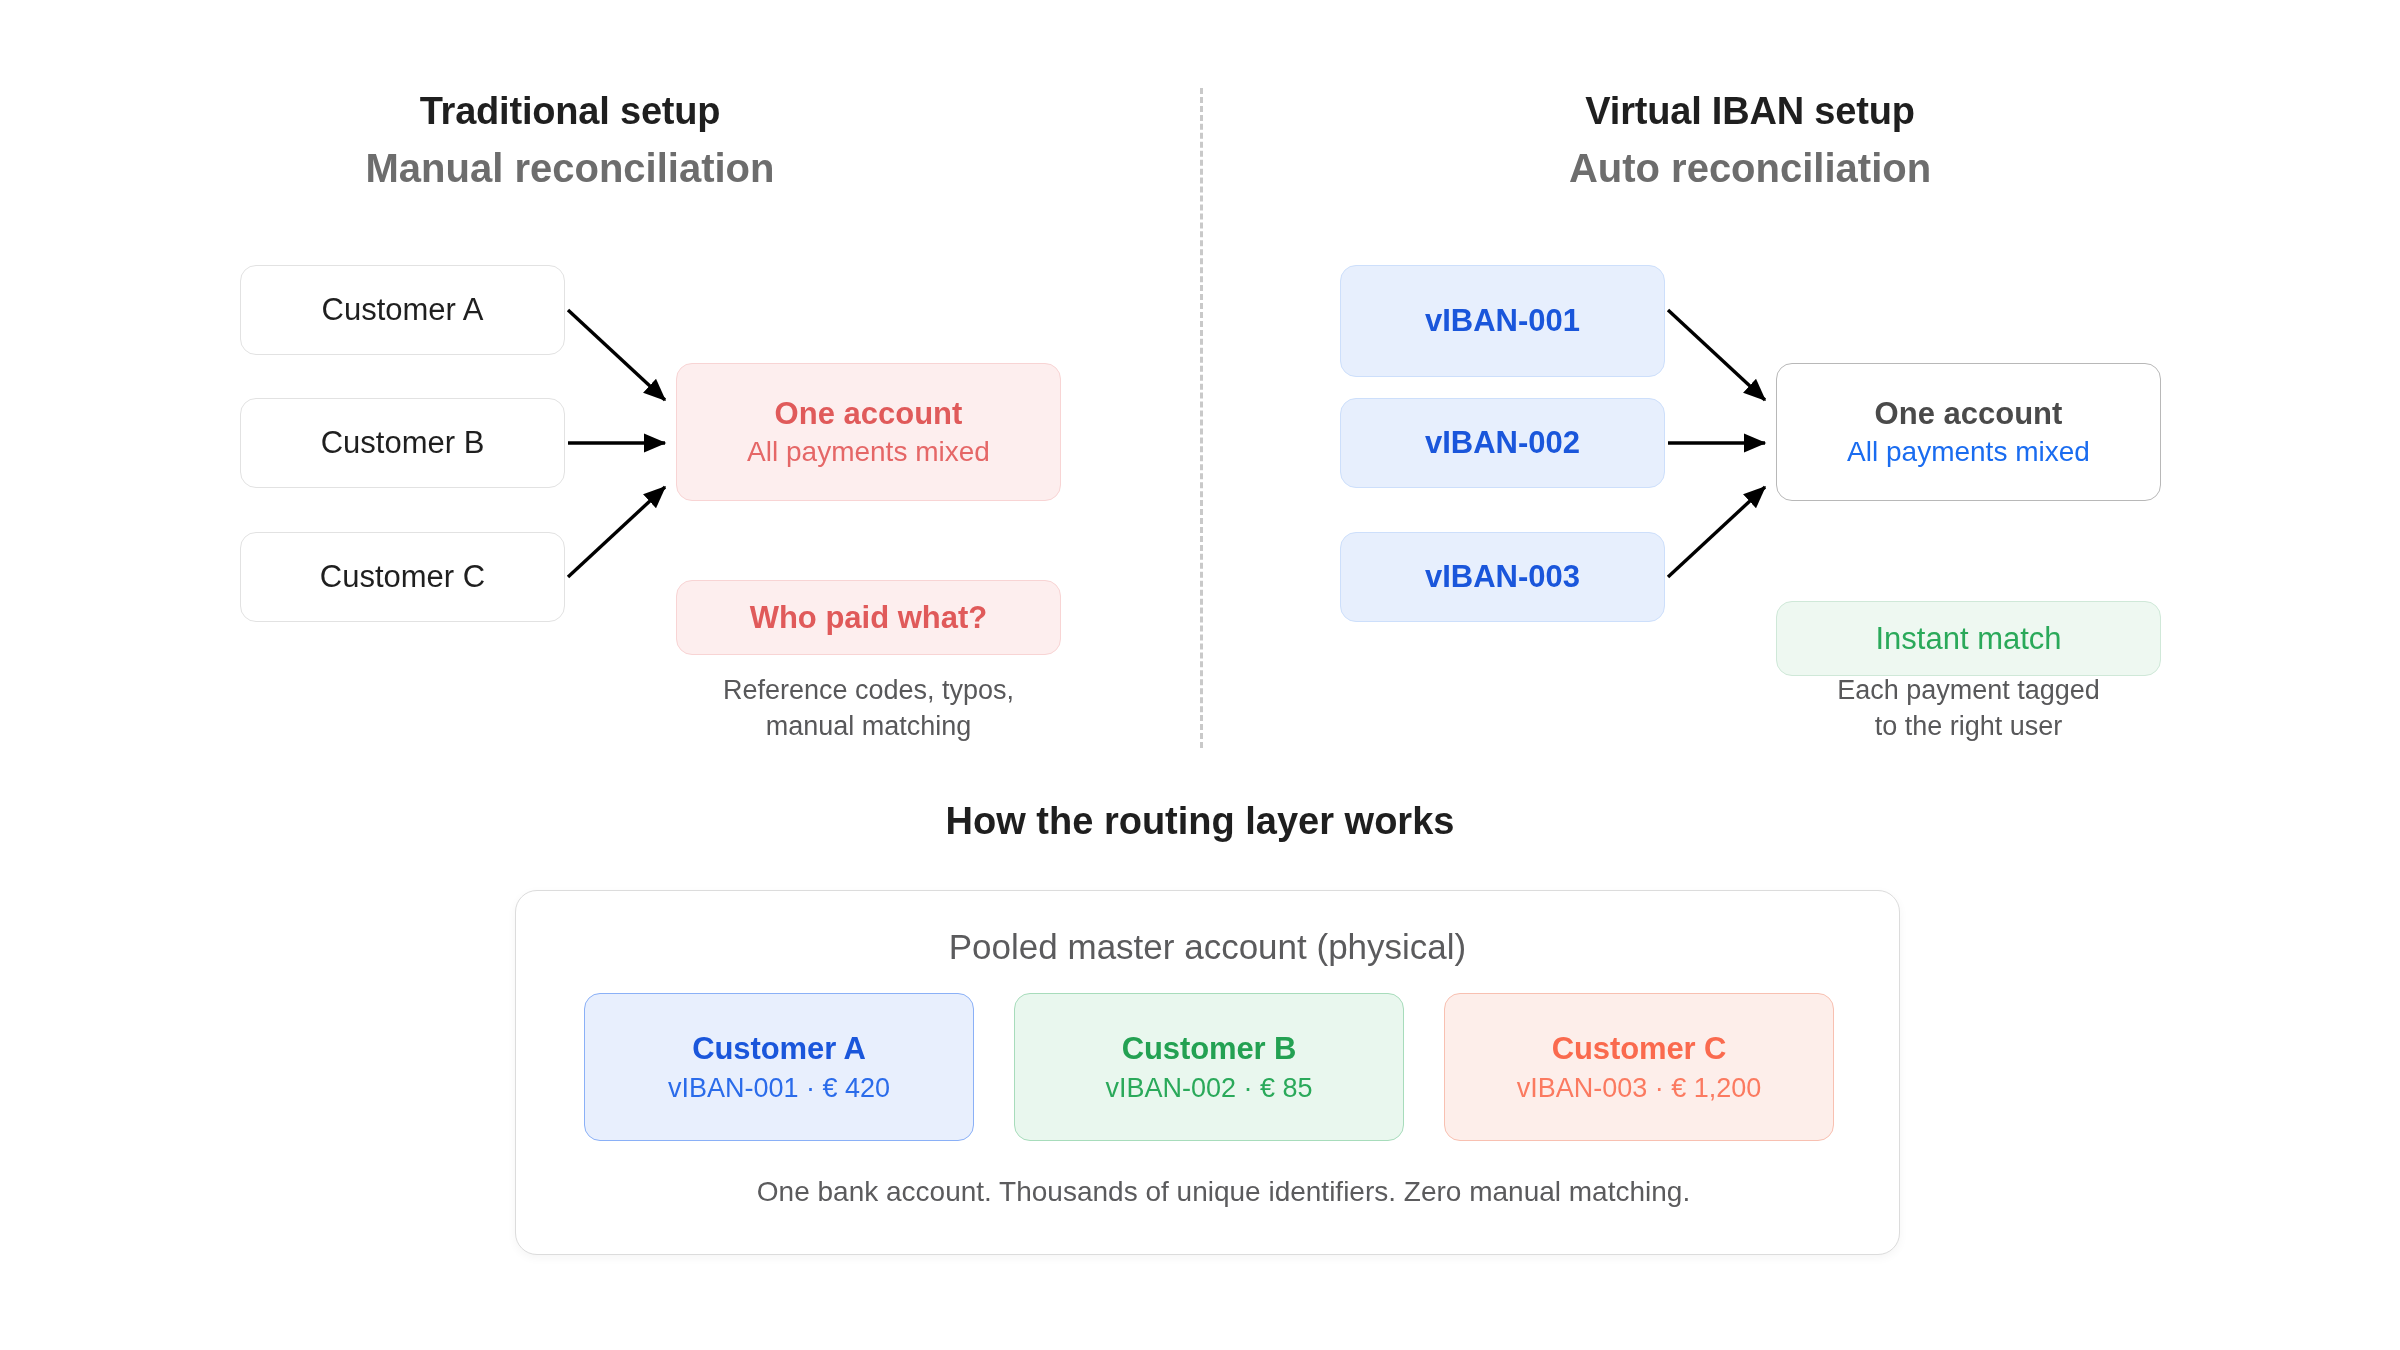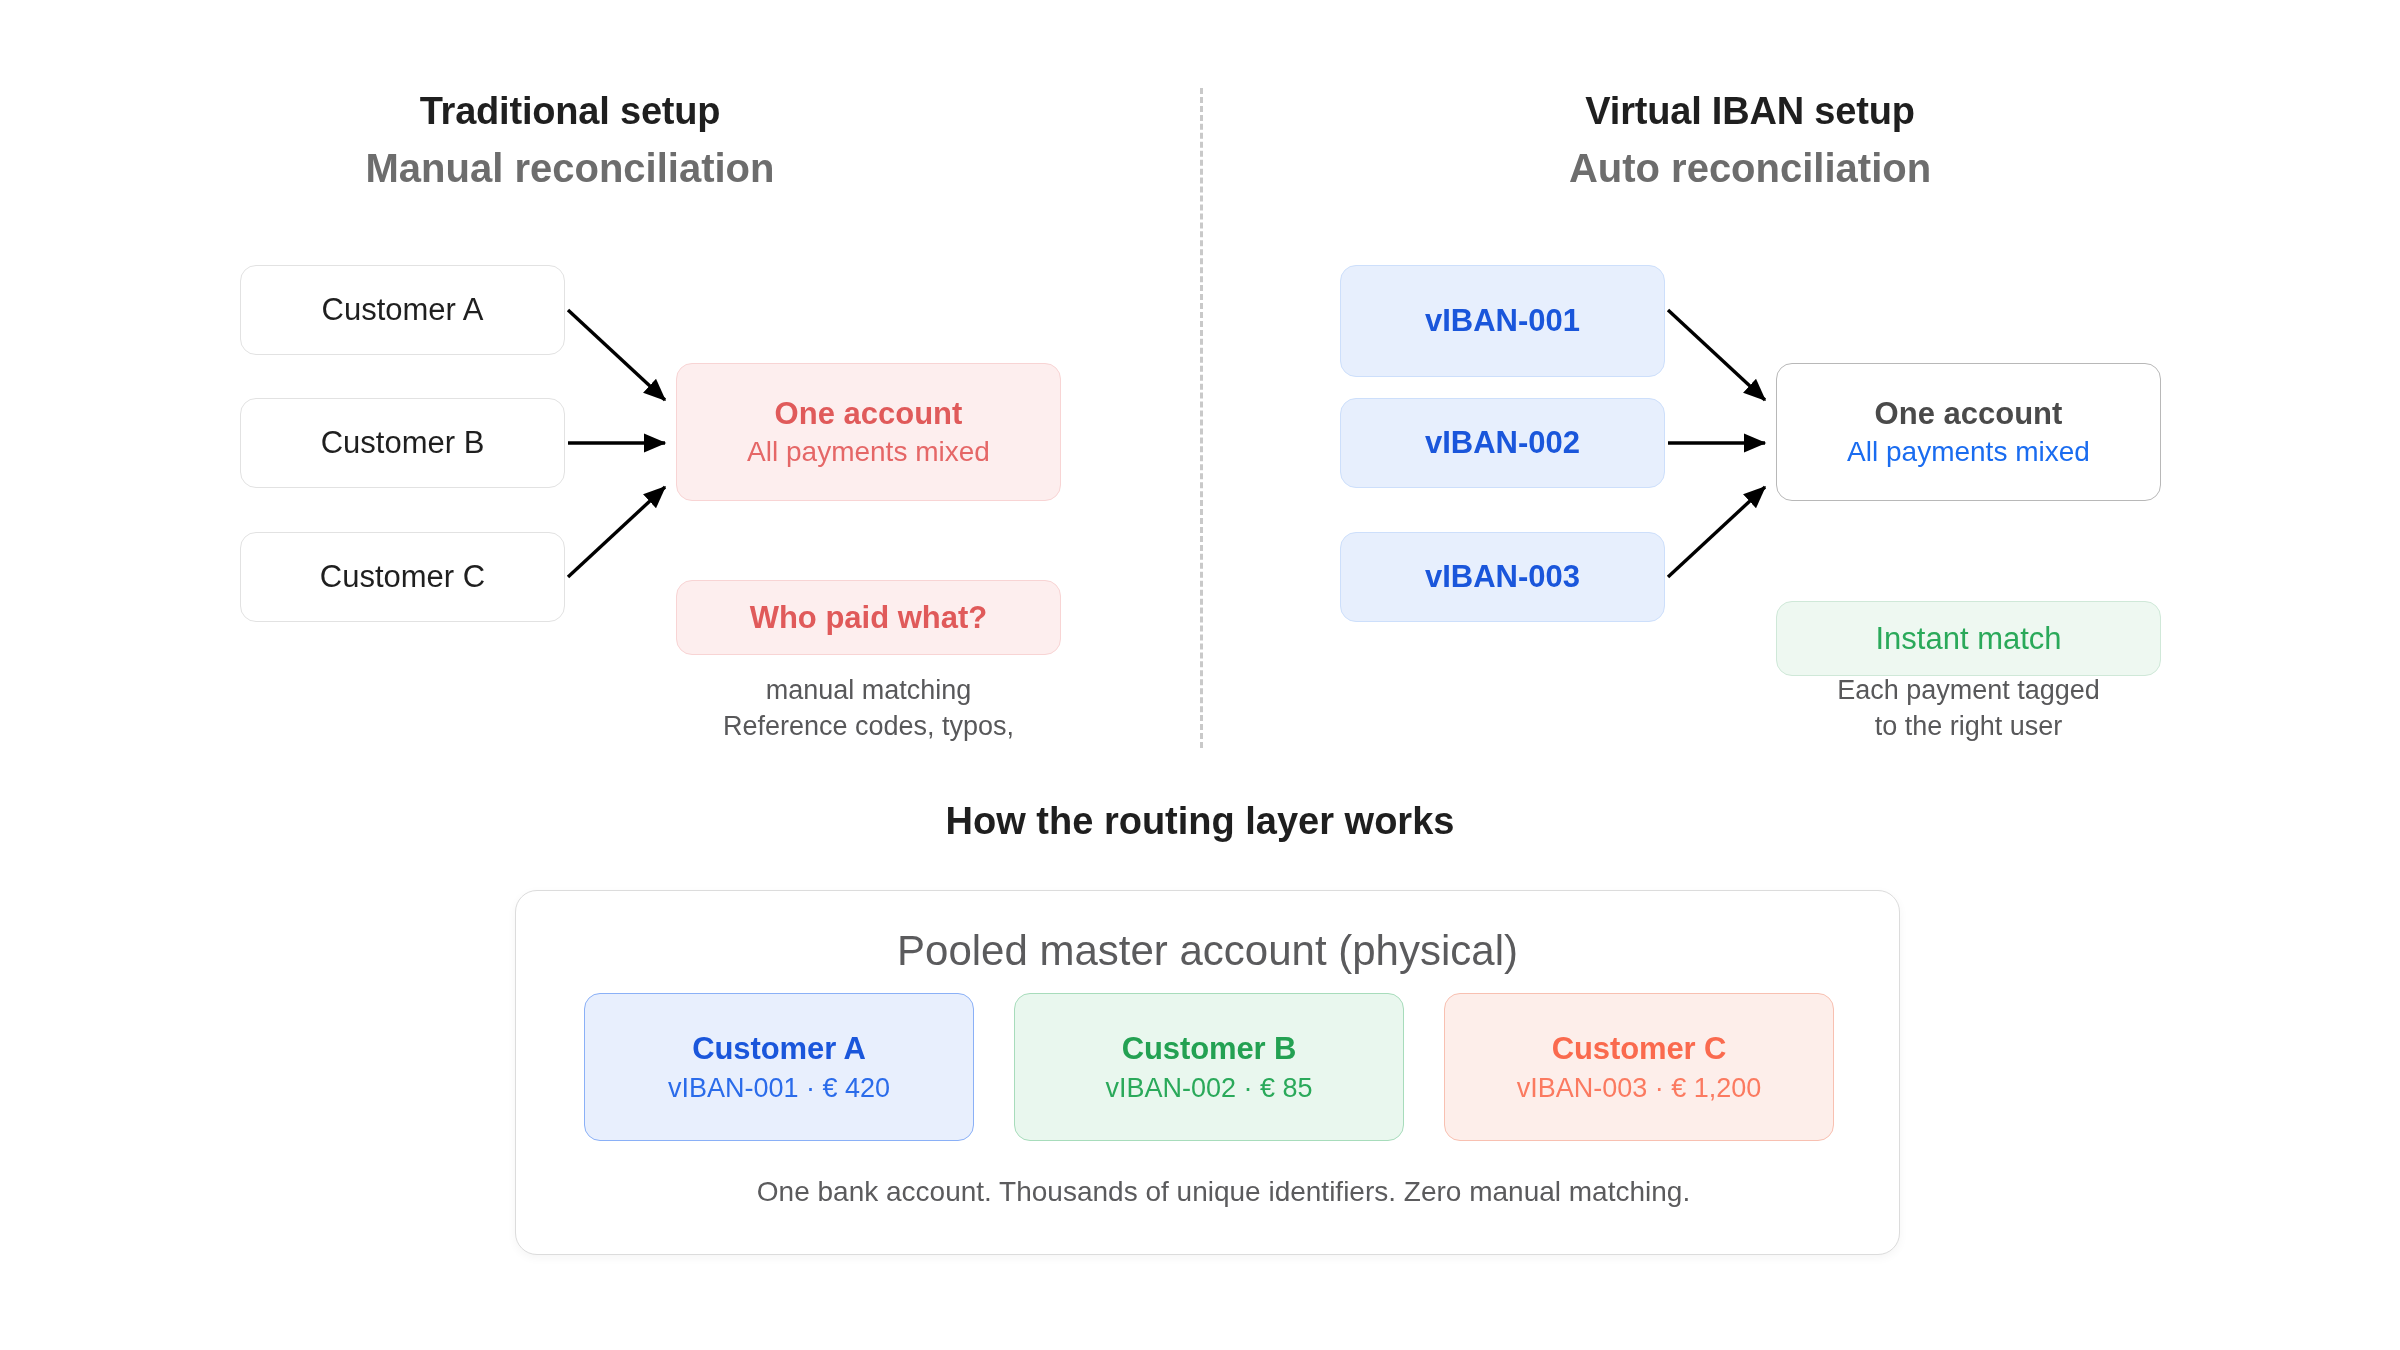--- a/index.html
+++ b/index.html
@@ -161,21 +161,21 @@
     border-radius: 22px;
     box-shadow: 0 3px 10px rgba(0,0,0,0.045);
   }
 
   .pool-heading {
     position: absolute;
     top: 36px;
     left: 0;
     width: 100%;
     text-align: center;
-    font-size: 42px;
+    font-size: 35px;
     font-weight: 400;
     color: #5b5b5d;
   }
 
   .pool-row {
     position: absolute;
     top: 102px;
     left: 68px;
     width: 1250px;
     height: 148px;
@@ -251,22 +251,22 @@
   <div class="node node-red-soft" style="left:676px; top:363px; width:385px; height:138px;">
     <div class="node-title">One account</div>
     <div class="node-sub">All payments mixed</div>
   </div>
 
   <div class="node node-red-soft" style="left:676px; top:580px; width:385px; height:75px;">
     <div class="node-title">Who paid what?</div>
   </div>
 
   <div class="caption" style="left:666px; top:672px; width:405px;">
+    <div>Reference codes, typos,</div>
     <div>manual matching</div>
-    <div>Reference codes, typos,</div>
   </div>
 
   <div class="divider"></div>
 
   <div class="panel-title" style="left:1470px; top:90px; width:560px;">Virtual IBAN setup</div>
   <div class="panel-sub" style="left:1470px; top:146px; width:560px;">Auto reconciliation</div>
 
   <div class="node node-blue" style="left:1340px; top:265px; width:325px; height:112px;">
     <div class="node-title">vIBAN-001</div>
   </div>

